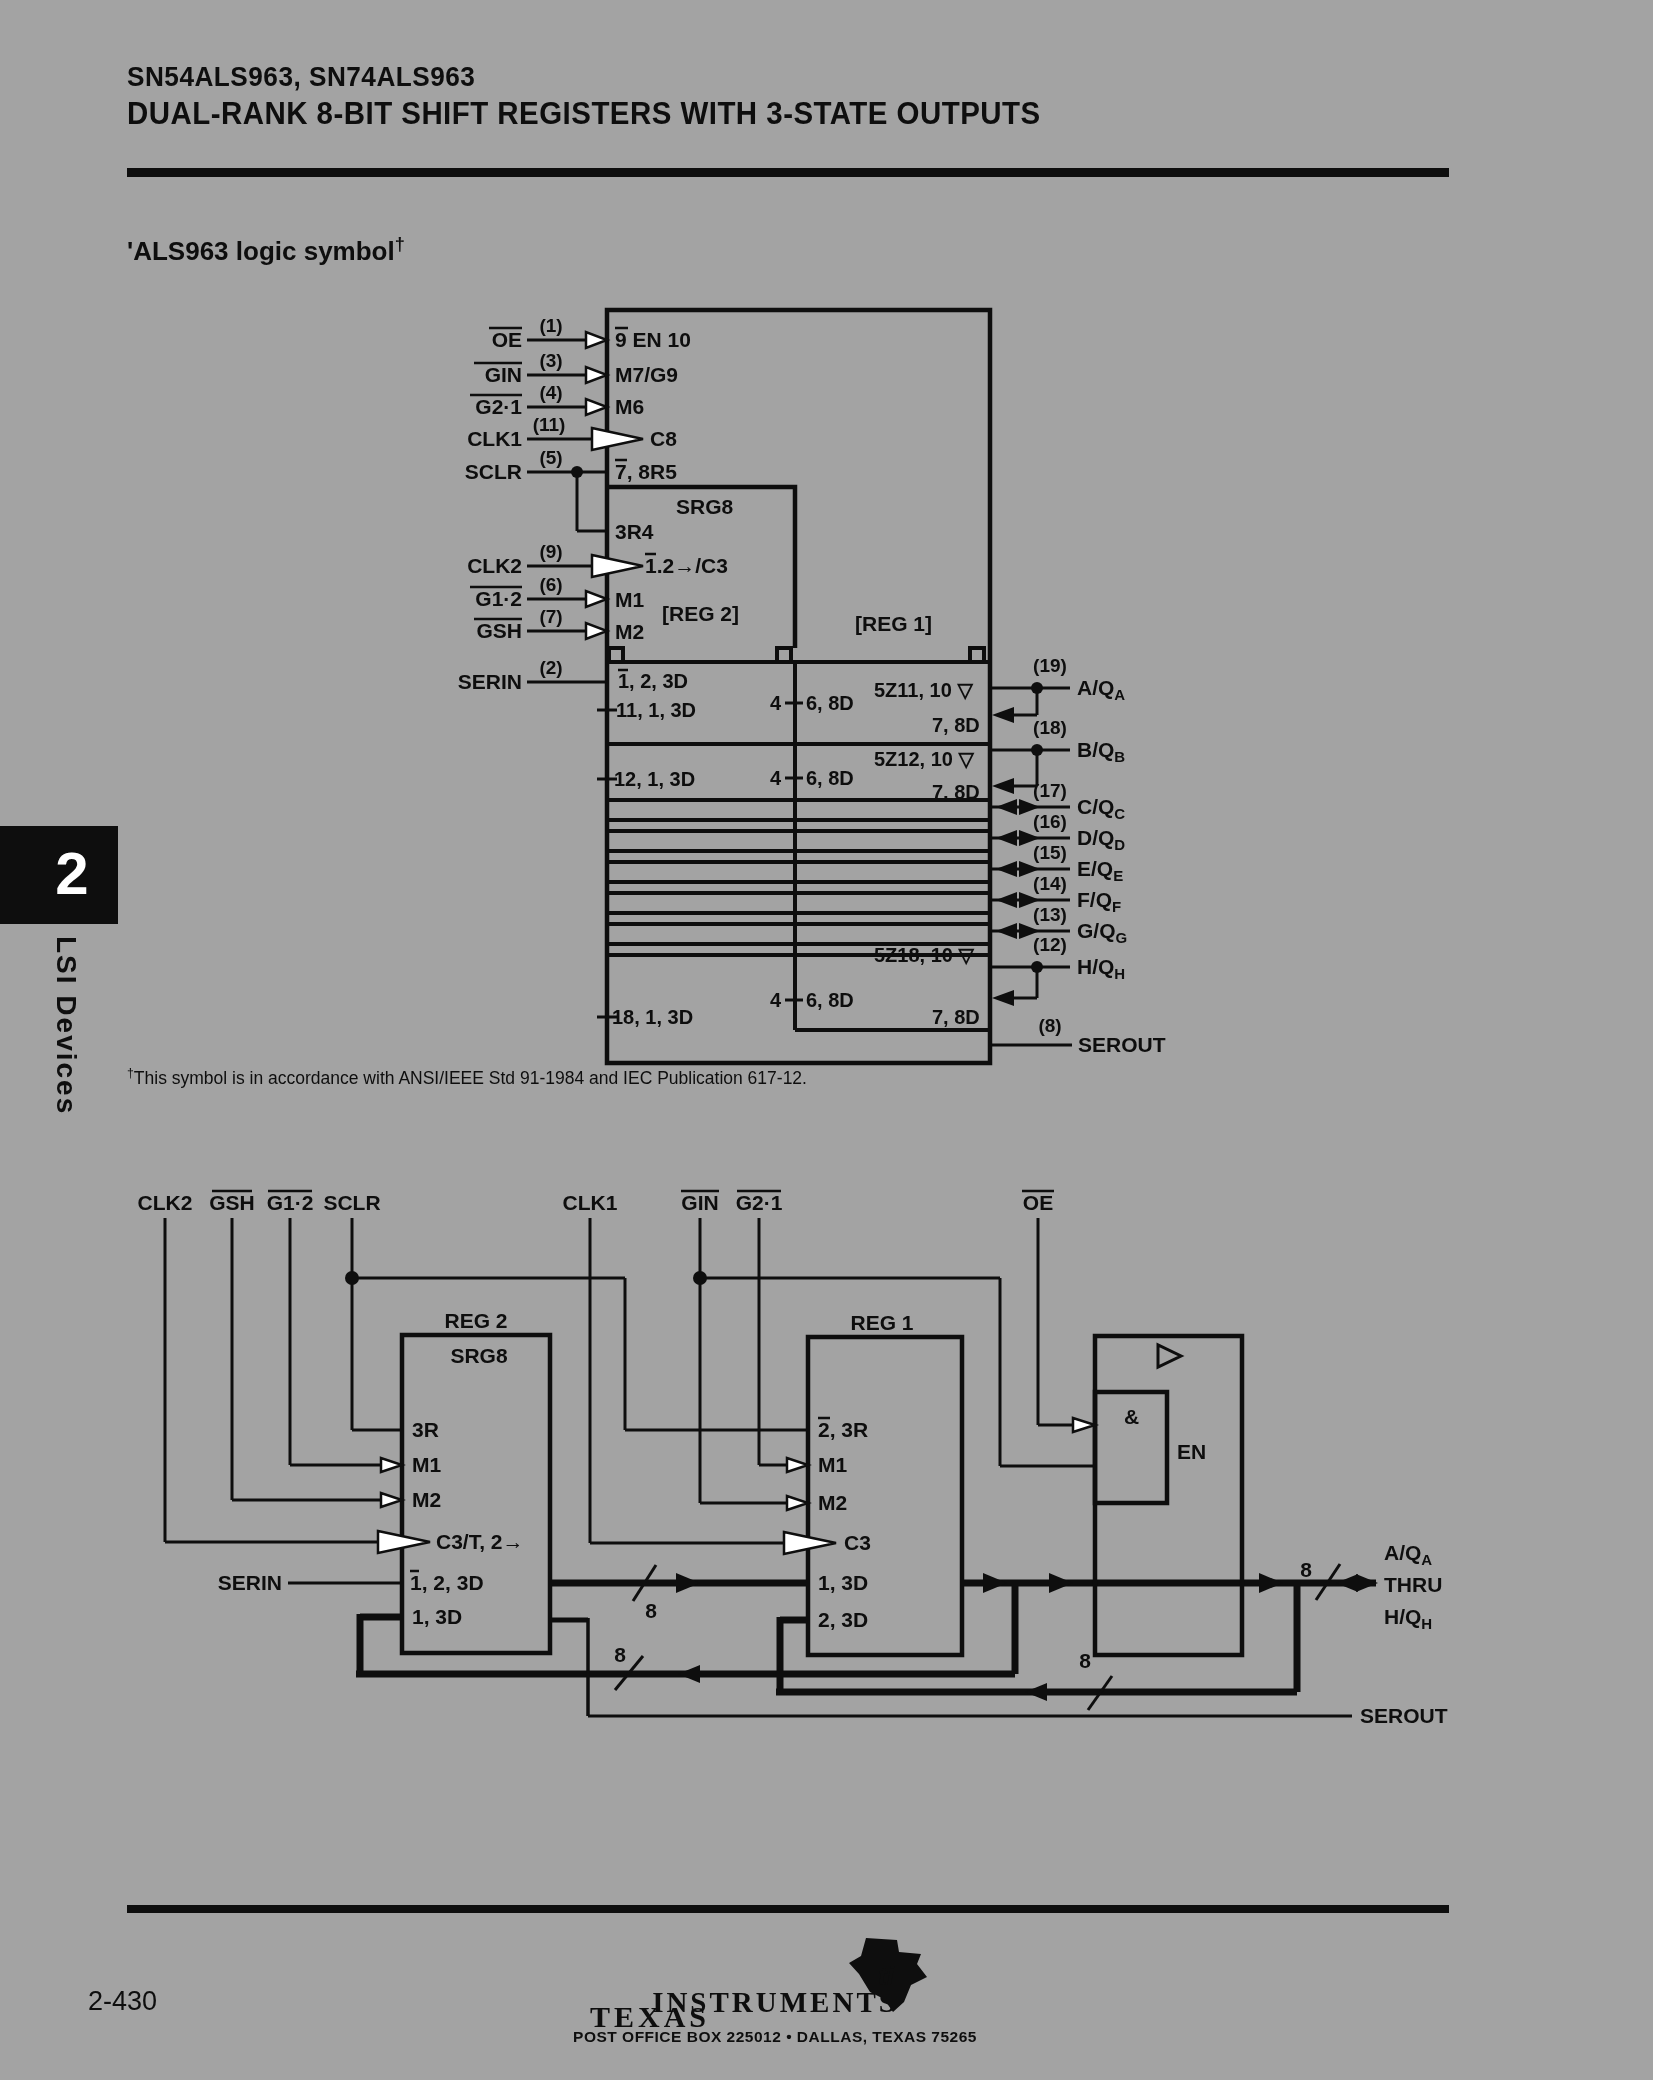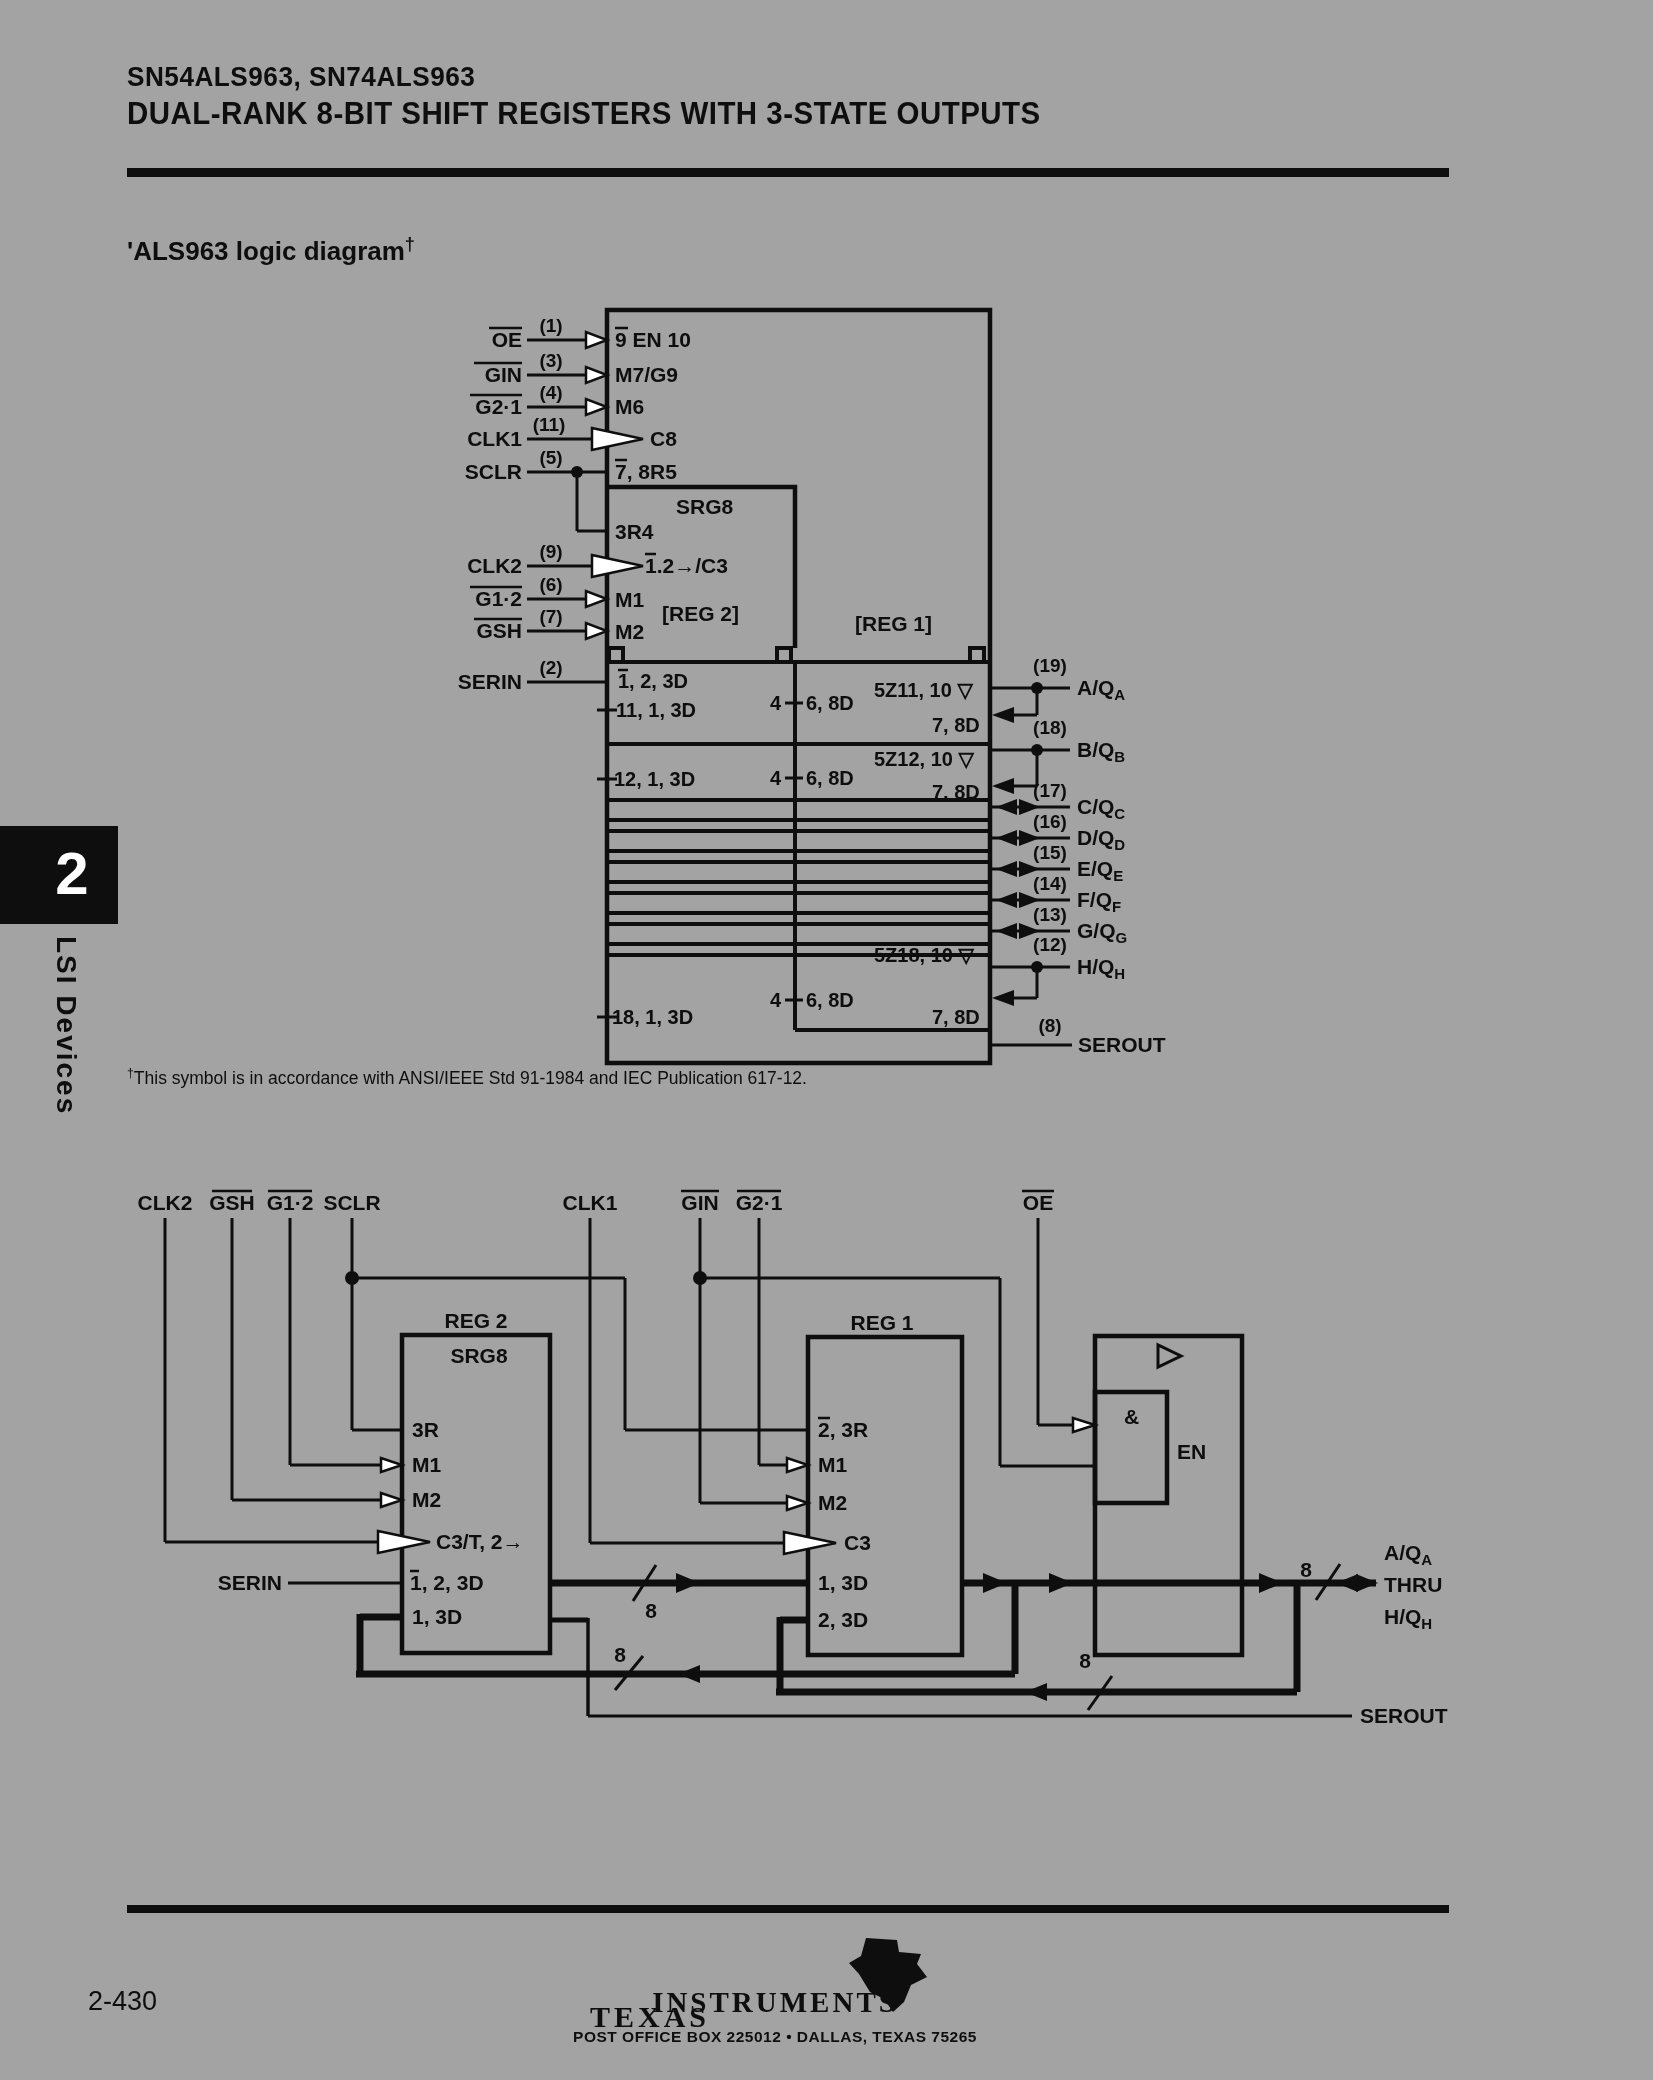--- a/index.html
+++ b/index.html
@@ -33,21 +33,21 @@
 </style>
 </head>
 <body>
 
 <div class="page">
 
   <div class="abs title1">SN54ALS963, SN74ALS963</div>
   <div class="abs title2">DUAL-RANK 8-BIT SHIFT REGISTERS WITH 3-STATE OUTPUTS</div>
   <div class="abs rule" style="top:168px;"></div>
 
-  <div class="abs h1"><span>'ALS963 logic diagram</span><sup>†</sup></div>
+  <div class="abs h1"><span>'ALS963 logic symbol</span><sup>†</sup></div>
 
   <div class="abs tab2">2</div>
   <div class="abs lsi">LSI Devices</div>
 
   <div class="abs footnote"><sup>†</sup><span>This symbol is in accordance with ANSI/IEEE Std 91-1984 and IEC Publication 617-12.</span></div>
 
 
   <div class="abs rule" style="top:1905px;height:8px;"></div>
   <div class="abs pageno">2-430</div>
   <div class="abs brand1">TEXAS</div>

